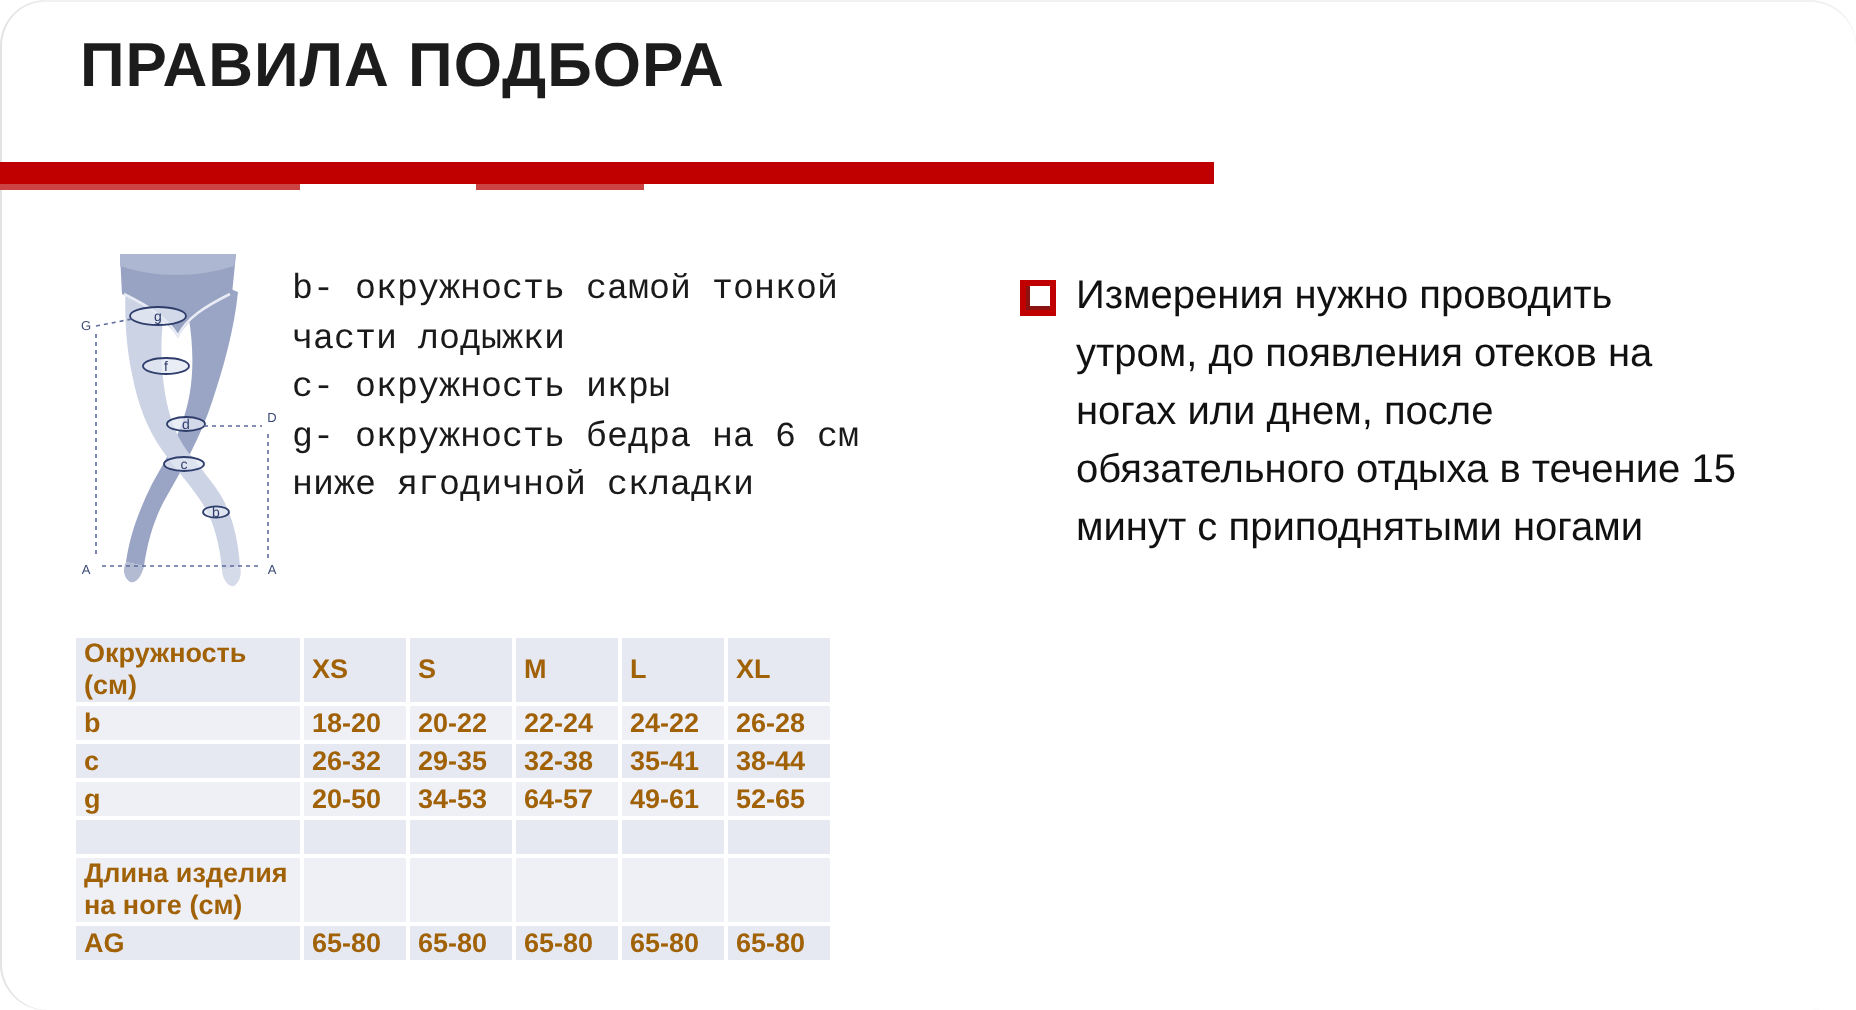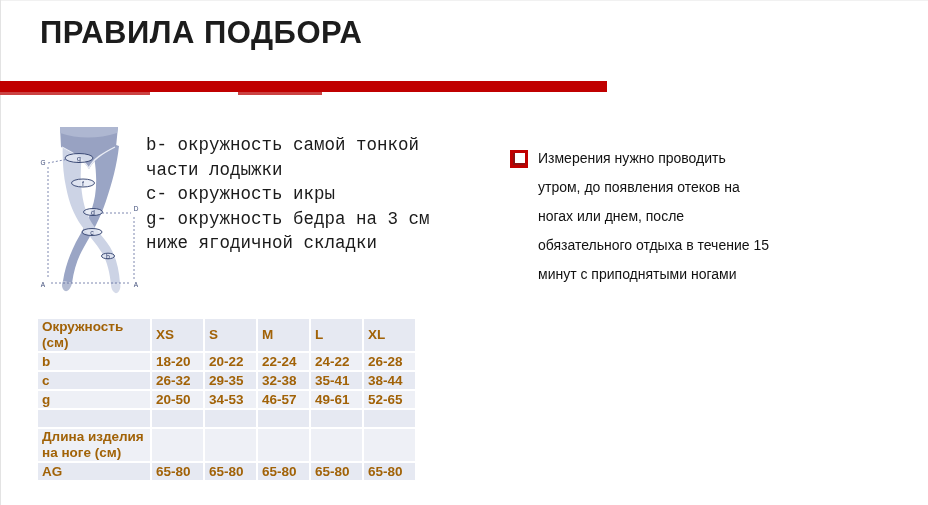--- a/index.html
+++ b/index.html
@@ -1,29 +1,29 @@
 <!DOCTYPE html>
 <html><head>
 <meta charset="utf-8">
 <style>
   html,body{margin:0;padding:0;background:#fff;}
   body{width:928px;height:505px;font-family:"Liberation Sans",sans-serif;color:#1a1a1a;}
   .slide{position:relative;width:928px;height:505px;background:#ffffff;overflow:hidden;
-         box-shadow:inset 1px 0 0 #e3e3e3, inset 0 1px 0 #f1f1f1;}
+         box-shadow:inset 1px 0 0 #e3e3e3, inset 0 1px 0 #f1f1f1;border-radius:23px;}
   .title{position:absolute;left:40px;top:15px;font-size:31px;font-weight:bold;
          letter-spacing:.5px;color:#1c1c1c;white-space:nowrap;}
   .bar-main{position:absolute;left:0;top:81px;width:607px;height:11px;background:#c00000;}
   .bar-sliver1{position:absolute;left:0;top:92px;width:150px;height:3px;background:#cb4343;}
   .bar-sliver2{position:absolute;left:238px;top:92px;width:84px;height:3px;background:#cb4343;}
   .legs-svg{position:absolute;left:33px;top:127px;width:110px;height:172px;}
   .measurements{position:absolute;left:146px;top:133px;width:328px;
                 font-size:17.5px;line-height:24.5px;color:#1a1a1a;font-family:Liberation Mono, monospace;}
   .measurements p{margin:0;}
-  .note{position:absolute;left:508px;top:144px;width:414px;box-sizing:border-box;
-        padding-left:30px;font-size:14px;line-height:29px;color:#111;}
+  .note{position:absolute;left:508px;top:134px;width:414px;box-sizing:border-box;
+        padding-left:30px;font-size:20px;line-height:29px;color:#111;}
   .note-bullet{position:absolute;left:2px;top:6px;width:12px;height:12px;
                border:3px solid #c00000;box-shadow:inset 2px -2px 0 0 #8c1212;background:#fff;}
   .sz-table{position:absolute;left:36px;top:317px;border-collapse:separate;border-spacing:2px;
             font-size:13.5px;color:#a16207;}
   .sz-table td,.sz-table th{padding:0 4px;height:17px;vertical-align:middle;text-align:left;
             font-weight:bold;line-height:16px;}
   .sz-table th{font-weight:bold;}
   .sz-table td.lbl{font-weight:bold;}
   .sz-table col.c-label{width:112px;}
   .sz-table col.c-size{width:51px;}
@@ -75,21 +75,21 @@
     <path class="guide" d="M69,86 L98,86"></path>
     <text class="guide-letter" x="10" y="38">G</text>
     <text class="guide-letter" x="103" y="84">D</text>
     <text class="guide-letter" x="10" y="160">A</text>
     <text class="guide-letter" x="103" y="160">A</text>
   </svg>
 
   <div class="measurements">
     <p>b- окружность самой тонкой части лодыжки</p>
     <p>c- окружность икры</p>
-    <p>g- окружность бедра на 3 см ниже ягодичной складки</p>
+    <p>g- окружность бедра на 6 см ниже ягодичной складки</p>
   </div>
 
   <div class="note">
     <span class="note-bullet"></span>
     <span>Измерения нужно проводить<br>утром, до появления отеков на<br>ногах или днем, после<br>обязательного отдыха в течение 15<br>минут с приподнятыми ногами</span>
   </div>
 
   <table class="sz-table">
     <colgroup>
       <col class="c-label">
@@ -121,21 +121,21 @@
           <td>26-32</td>
           <td>29-35</td>
           <td>32-38</td>
           <td>35-41</td>
           <td>38-44</td>
         </tr>
         <tr>
           <td class="lbl">g</td>
           <td>20-50</td>
           <td>34-53</td>
-          <td>46-57</td>
+          <td>64-57</td>
           <td>49-61</td>
           <td>52-65</td>
         </tr>
         <tr>
           <td class="lbl"></td>
           <td></td>
           <td></td>
           <td></td>
           <td></td>
           <td></td>

